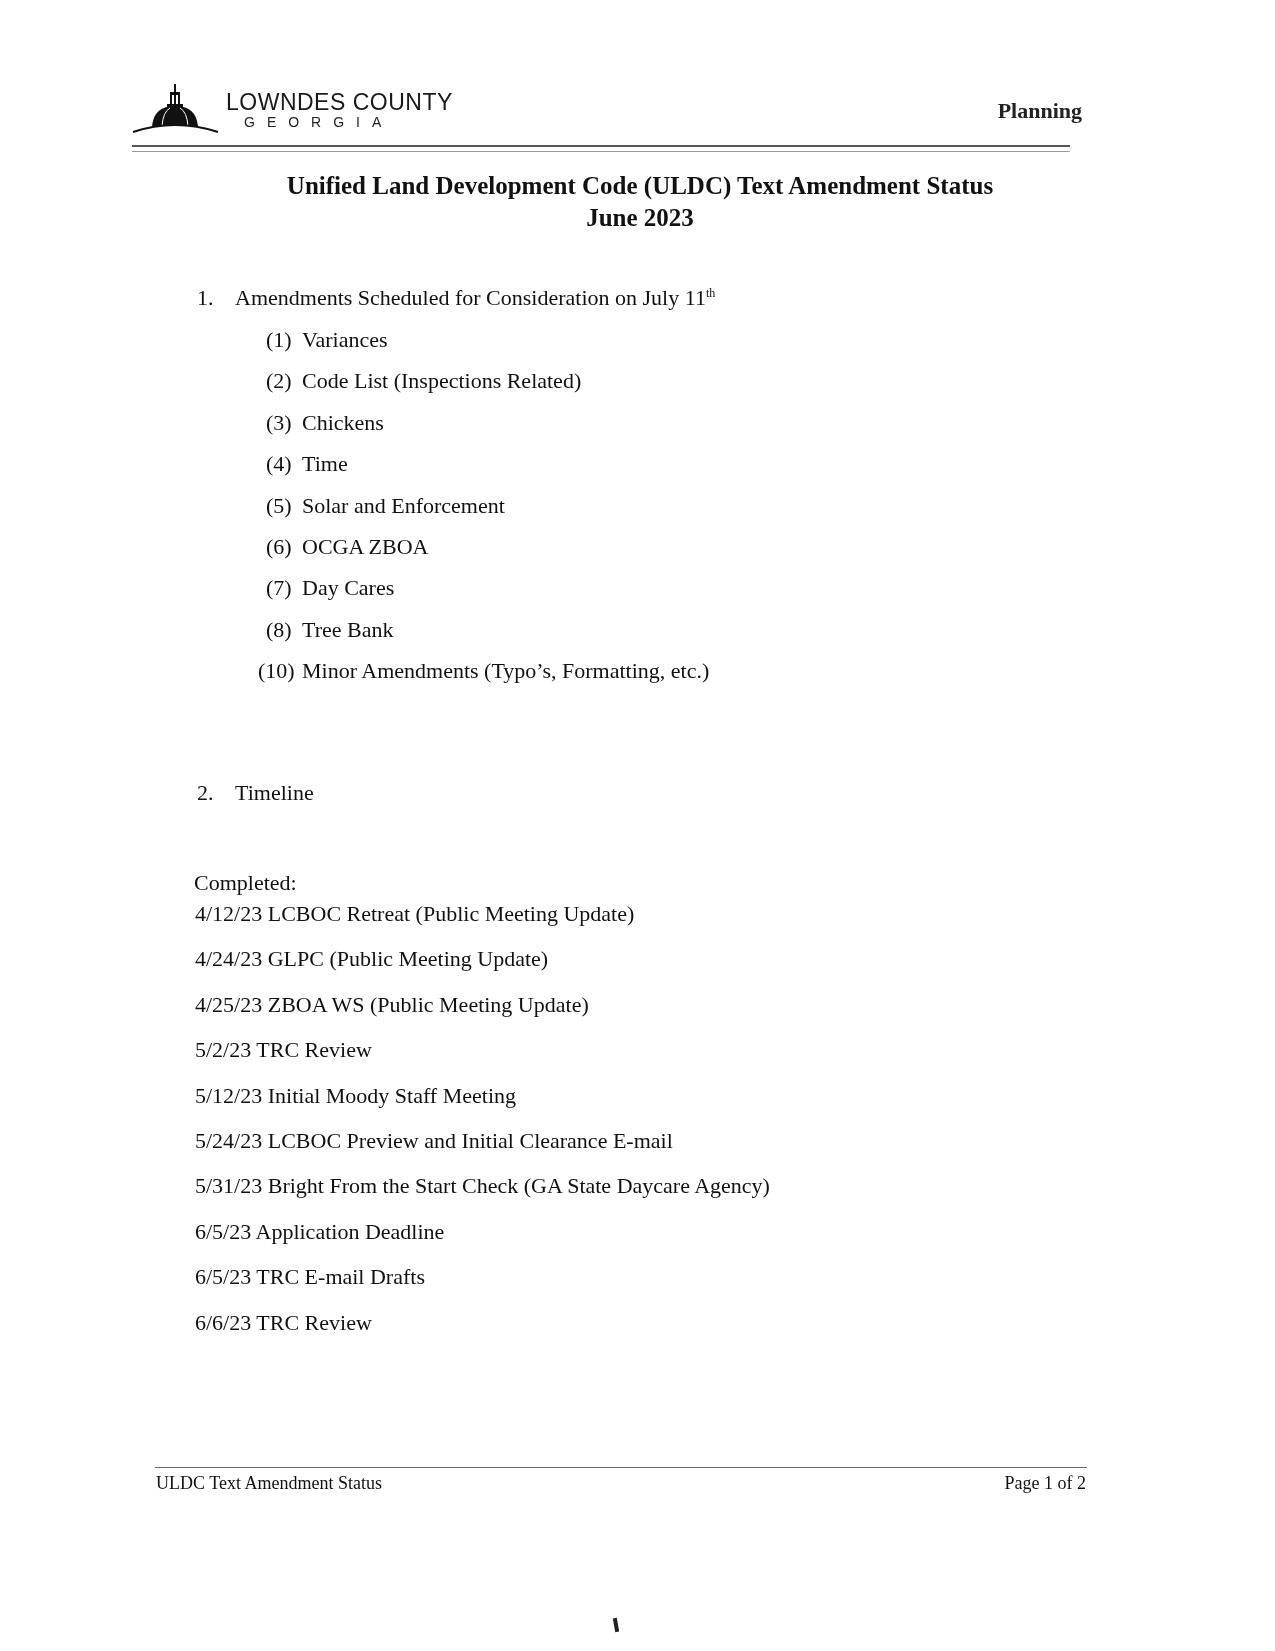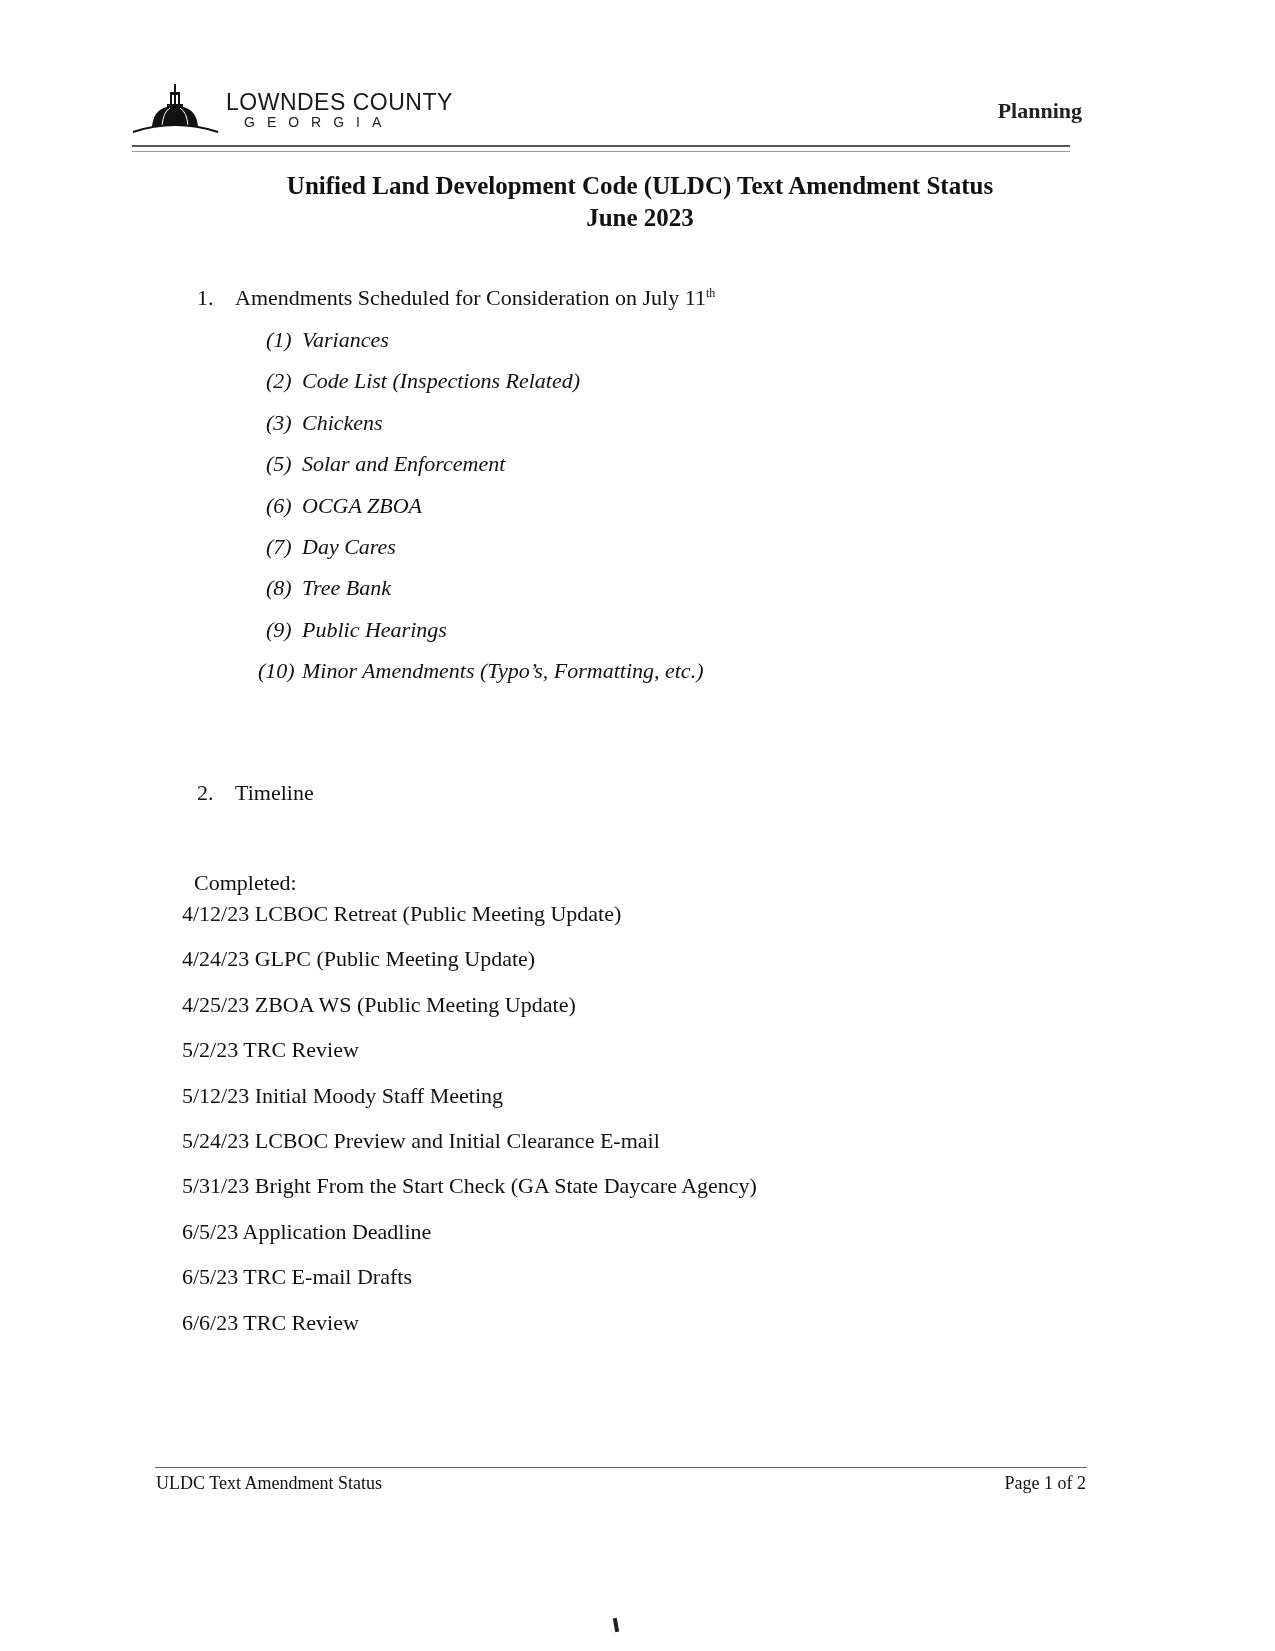--- a/index.html
+++ b/index.html
@@ -7,25 +7,25 @@
   .logo { position:absolute; left:132px; top:82px; width:90px; height:52px; }
   .brand { position:absolute; left:226px; top:90px; }
   .brand-name { font-family:"Liberation Sans", sans-serif; font-weight:normal; font-size:23px; letter-spacing:0.5px; color:#1a1a1a; line-height:24px; }
   .brand-sub { font-family:"Liberation Sans", sans-serif; font-size:14px; letter-spacing:12px; color:#222; margin-left:18px; line-height:16px; }
   .dept { position:absolute; right:193px; top:98px; font-size:22px; font-weight:bold; color:#222; }
   .header-rule { position:absolute; left:132px; width:938px; top:145px; height:4px; border-top:2px solid #555; border-bottom:1px solid #999; }
   .title { position:absolute; left:0; width:1280px; top:170px; text-align:center; font-size:25px; font-weight:bold; line-height:32px; }
   .sec { position:absolute; font-size:22px; }
   .sec .num { display:inline-block; width:38px; }
   sup { font-size:12px; }
-  .sub-list { position:absolute; left:258px; top:326px;font-style:italic; }
+  .sub-list { position:absolute; left:258px; top:326px; }
   .sub-item { height:41.4px; font-size:22px; line-height:28px; white-space:nowrap; }
   .sub-item .n { display:inline-block; width:44px; }
   .completed-label { position:absolute; left:194px; top:855px; font-size:22px;margin-top:15px; }
-  .tl-list { position:absolute; left:182px; top:900px; }
+  .tl-list { position:absolute; left:195px; top:900px; }
   .tl-item { height:45.4px; font-size:22px; line-height:28px; white-space:nowrap; }
   .footer-rule { position:absolute; left:155px; width:932px; top:1467px; border-top:1px solid #666; }
   .footer-left { position:absolute; left:156px; top:1473px; font-size:18px; }
   .footer-right { position:absolute; right:189px; top:1473px; font-size:18px; }
   .page-mark { position:absolute; left:614px; top:1618px; width:4px; height:14px; background:#222; transform:rotate(-10deg); }
 </style>
 </head>
 <body>
 
 <div class="logo">
@@ -55,25 +55,25 @@
 </div>
 
 <div class="sec" style="left:197px; top:285px;">
   <span class="num">1.</span><span>Amendments Scheduled for Consideration on July 11</span><sup>th</sup>
 </div>
 
 <div class="sub-list">
   <div class="sub-item"><span class="n" style="margin-left:8px;width:36px">(1)</span><span>Variances</span></div>
   <div class="sub-item"><span class="n" style="margin-left:8px;width:36px">(2)</span><span>Code List (Inspections Related)</span></div>
   <div class="sub-item"><span class="n" style="margin-left:8px;width:36px">(3)</span><span>Chickens</span></div>
+  <div class="sub-item"><span class="n" style="margin-left:8px;width:36px">(4)</span><span>Time</span></div>
   <div class="sub-item"><span class="n" style="margin-left:8px;width:36px">(5)</span><span>Solar and Enforcement</span></div>
   <div class="sub-item"><span class="n" style="margin-left:8px;width:36px">(6)</span><span>OCGA ZBOA</span></div>
   <div class="sub-item"><span class="n" style="margin-left:8px;width:36px">(7)</span><span>Day Cares</span></div>
   <div class="sub-item"><span class="n" style="margin-left:8px;width:36px">(8)</span><span>Tree Bank</span></div>
-  <div class="sub-item"><span class="n" style="margin-left:8px;width:36px">(9)</span><span>Public Hearings</span></div>
   <div class="sub-item"><span class="n" style="width:44px">(10)</span><span>Minor Amendments (Typo’s, Formatting, etc.)</span></div>
 </div>
 
 <div class="sec" style="left:197px; top:780px;">
   <span class="num">2.</span><span>Timeline</span>
 </div>
 
 <div class="completed-label">Completed:</div>
 
 <div class="tl-list">

